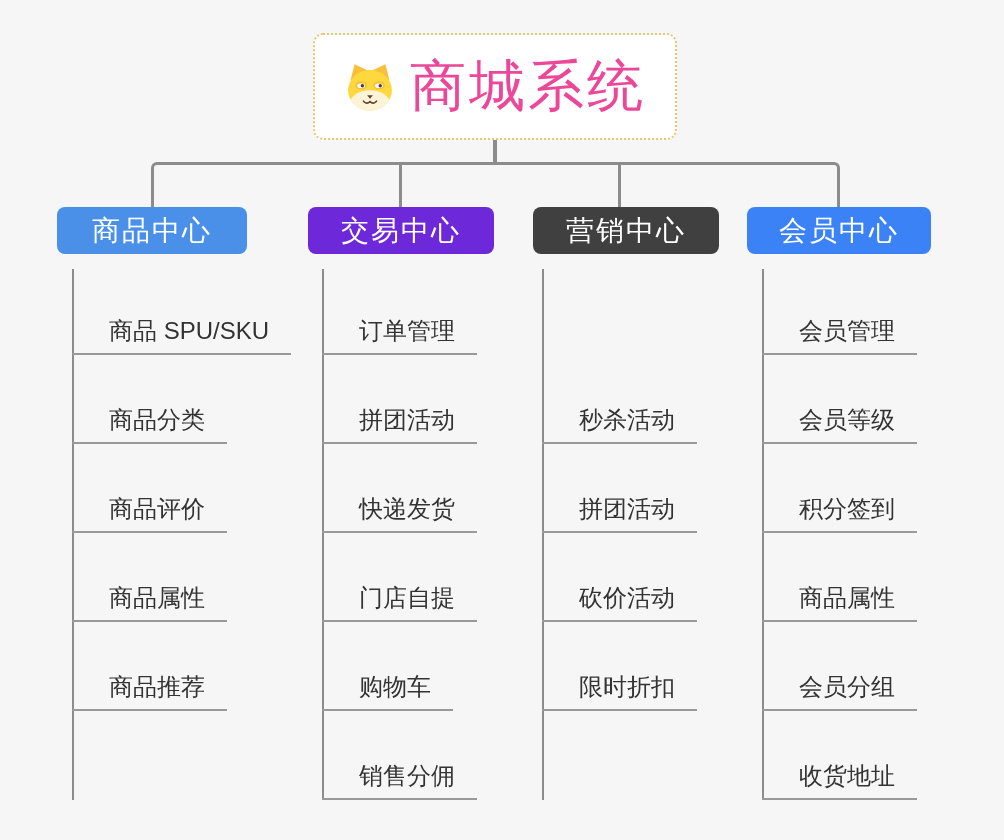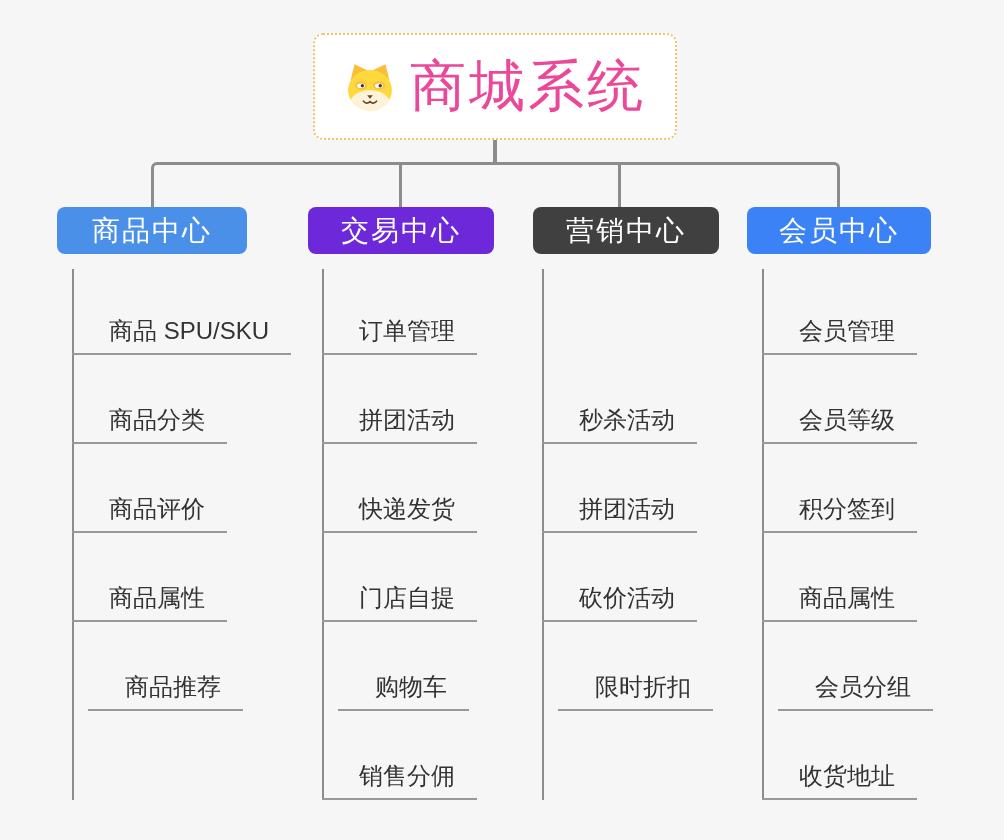--- a/index.html
+++ b/index.html
@@ -32,21 +32,21 @@
   .b0{left:57px;width:190px;background:#4b90e8;}
   .b1{left:308px;width:186px;background:#6d28d9;}
   .b2{left:533px;width:186px;background:#404040;text-align:right;}
   .b3{left:747px;width:184px;background:#3b82f6;}
   
   .leaf{
     position:absolute;font-size:24px;color:#333333;line-height:32px;
     padding:0 22px 6px 37px;border-bottom:2px solid #999999;white-space:nowrap;cursor:default;
   }
   .c0{left:72px;} .c1{left:322px;} .c2{left:542px;} .c3{left:762px;}
-  .r0{top:315px;} .r1{top:404px;} .r2{top:493px;} .r3{top:582px;} .r4{top:671px;margin-left:16px;} .r5{top:760px;}
+  .r0{top:315px;} .r1{top:404px;} .r2{top:493px;} .r3{top:582px;} .r4{top:671px;} .r5{top:760px;}
   .l0{left:72px;} .l1{left:322px;} .l2{left:542px;} .l3{left:762px;}
 </style>
 </head>
 <body>
 
 <div class="canvas">
 
   <div class="stem"></div>
   <div class="bus"></div>
   <div class="stub" style="left:399px"></div>

